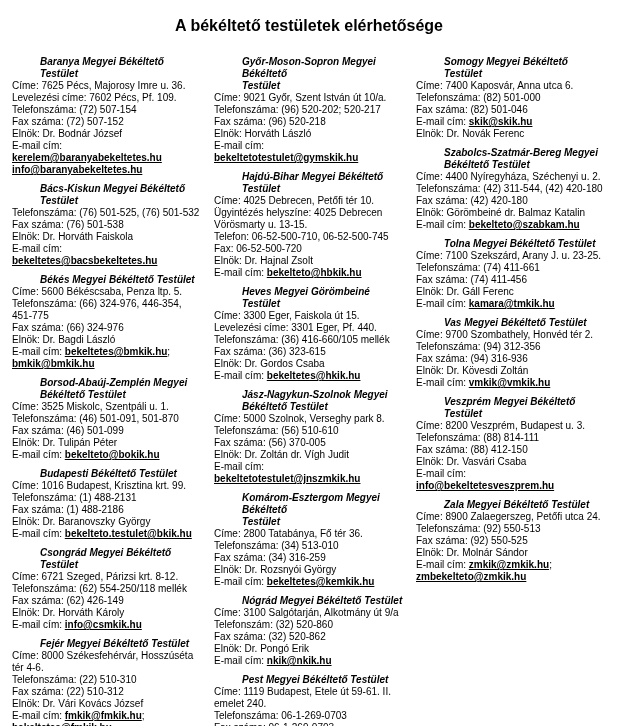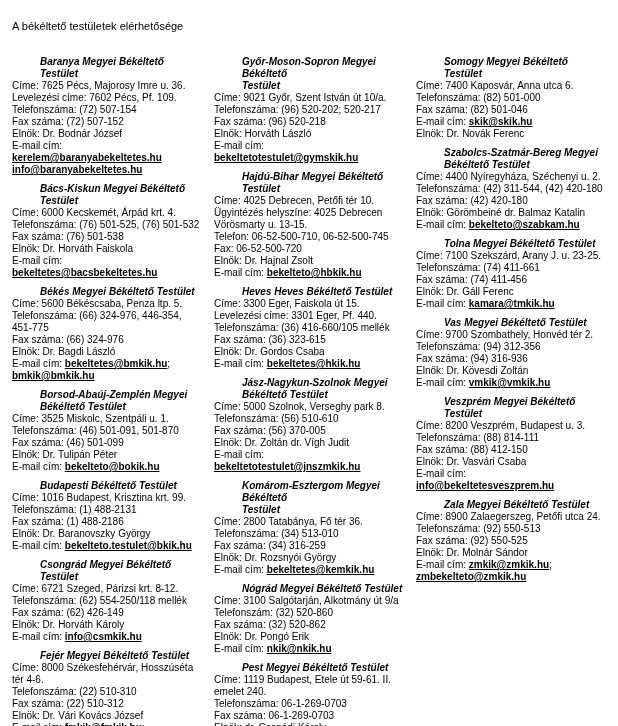--- a/index.html
+++ b/index.html
@@ -1,19 +1,19 @@
 <!DOCTYPE html>
 <html><head>
 <meta charset="utf-8">
 <style>
   html,body{margin:0;padding:0;background:#fff;}
   body{width:618px;height:726px;overflow:hidden;color:#000;
        font-family:"Liberation Sans","DejaVu Sans",sans-serif;}
   .page{padding:0 12px;}
-  .doc-title{font-size:11px;font-weight:normal;text-align:left;
+  .doc-title{font-size:16px;font-weight:bold;text-align:center;
              margin:18px 0 22px 0;line-height:16px;}
   .columns{display:flex;gap:12px;align-items:flex-start;}
   .column{flex:0 0 190px;width:190px;}
   .entry{margin-bottom:7px;}
   .entry-title{font-size:10px;line-height:12px;font-weight:bold;
                font-style:italic;white-space:pre-line;padding-left:28px;}
   .line{font-size:10px;line-height:12px;}
   .email{font-weight:bold;text-decoration:underline;color:#000;cursor:pointer;}
 </style>
 </head>
@@ -29,21 +29,20 @@
           <div class="line"><span>Levelezési címe: 7602 Pécs, Pf. 109.</span></div>
           <div class="line"><span>Telefonszáma: (72) 507-154</span></div>
           <div class="line"><span>Fax száma: (72) 507-152</span></div>
           <div class="line"><span>Elnök: Dr. Bodnár József</span></div>
           <div class="line"><span>E-mail cím:</span></div>
           <div class="line"><a class="email">kerelem@baranyabekeltetes.hu</a></div>
           <div class="line"><a class="email">info@baranyabekeltetes.hu</a></div>
         </div>
         <div class="entry">
           <div class="entry-title">Bács-Kiskun Megyei Békéltető Testület</div>
-          <div class="line"><span>Címe: 6000 Kecskemét, Árpád krt. 4.</span></div>
           <div class="line"><span>Telefonszáma: (76) 501-525, (76) 501-532</span></div>
           <div class="line"><span>Fax száma: (76) 501-538</span></div>
           <div class="line"><span>Elnök: Dr. Horváth Faiskola</span></div>
           <div class="line"><span>E-mail cím:</span></div>
           <div class="line"><a class="email">bekeltetes@bacsbekeltetes.hu</a></div>
         </div>
         <div class="entry">
           <div class="entry-title">Békés Megyei Békéltető Testület</div>
           <div class="line"><span>Címe: 5600 Békéscsaba, Penza ltp. 5.</span></div>
           <div class="line"><span>Telefonszáma: (66) 324-976, 446-354, 451-775</span></div>
@@ -99,21 +98,21 @@
         <div class="entry">
           <div class="entry-title">Hajdú-Bihar Megyei Békéltető Testület</div>
           <div class="line"><span>Címe: 4025 Debrecen, Petőfi tér 10.</span></div>
           <div class="line"><span>Ügyintézés helyszíne: 4025 Debrecen Vörösmarty u. 13-15.</span></div>
           <div class="line"><span>Telefon: 06-52-500-710, 06-52-500-745</span></div>
           <div class="line"><span>Fax: 06-52-500-720</span></div>
           <div class="line"><span>Elnök: Dr. Hajnal Zsolt</span></div>
           <div class="line"><span>E-mail cím: </span><a class="email">bekelteto@hbkik.hu</a></div>
         </div>
         <div class="entry">
-          <div class="entry-title">Heves Heves Békéltető Testület</div>
+          <div class="entry-title">Heves Megyei Görömbeiné Testület</div>
           <div class="line"><span>Címe: 3300 Eger, Faiskola út 15.</span></div>
           <div class="line"><span>Levelezési címe: 3301 Eger, Pf. 440.</span></div>
           <div class="line"><span>Telefonszáma: (36) 416-660/105 mellék</span></div>
           <div class="line"><span>Fax száma: (36) 323-615</span></div>
           <div class="line"><span>Elnök: Dr. Gordos Csaba</span></div>
           <div class="line"><span>E-mail cím: </span><a class="email">bekeltetes@hkik.hu</a></div>
         </div>
         <div class="entry">
           <div class="entry-title">Jász-Nagykun-Szolnok Megyei
 Békéltető Testület</div>

